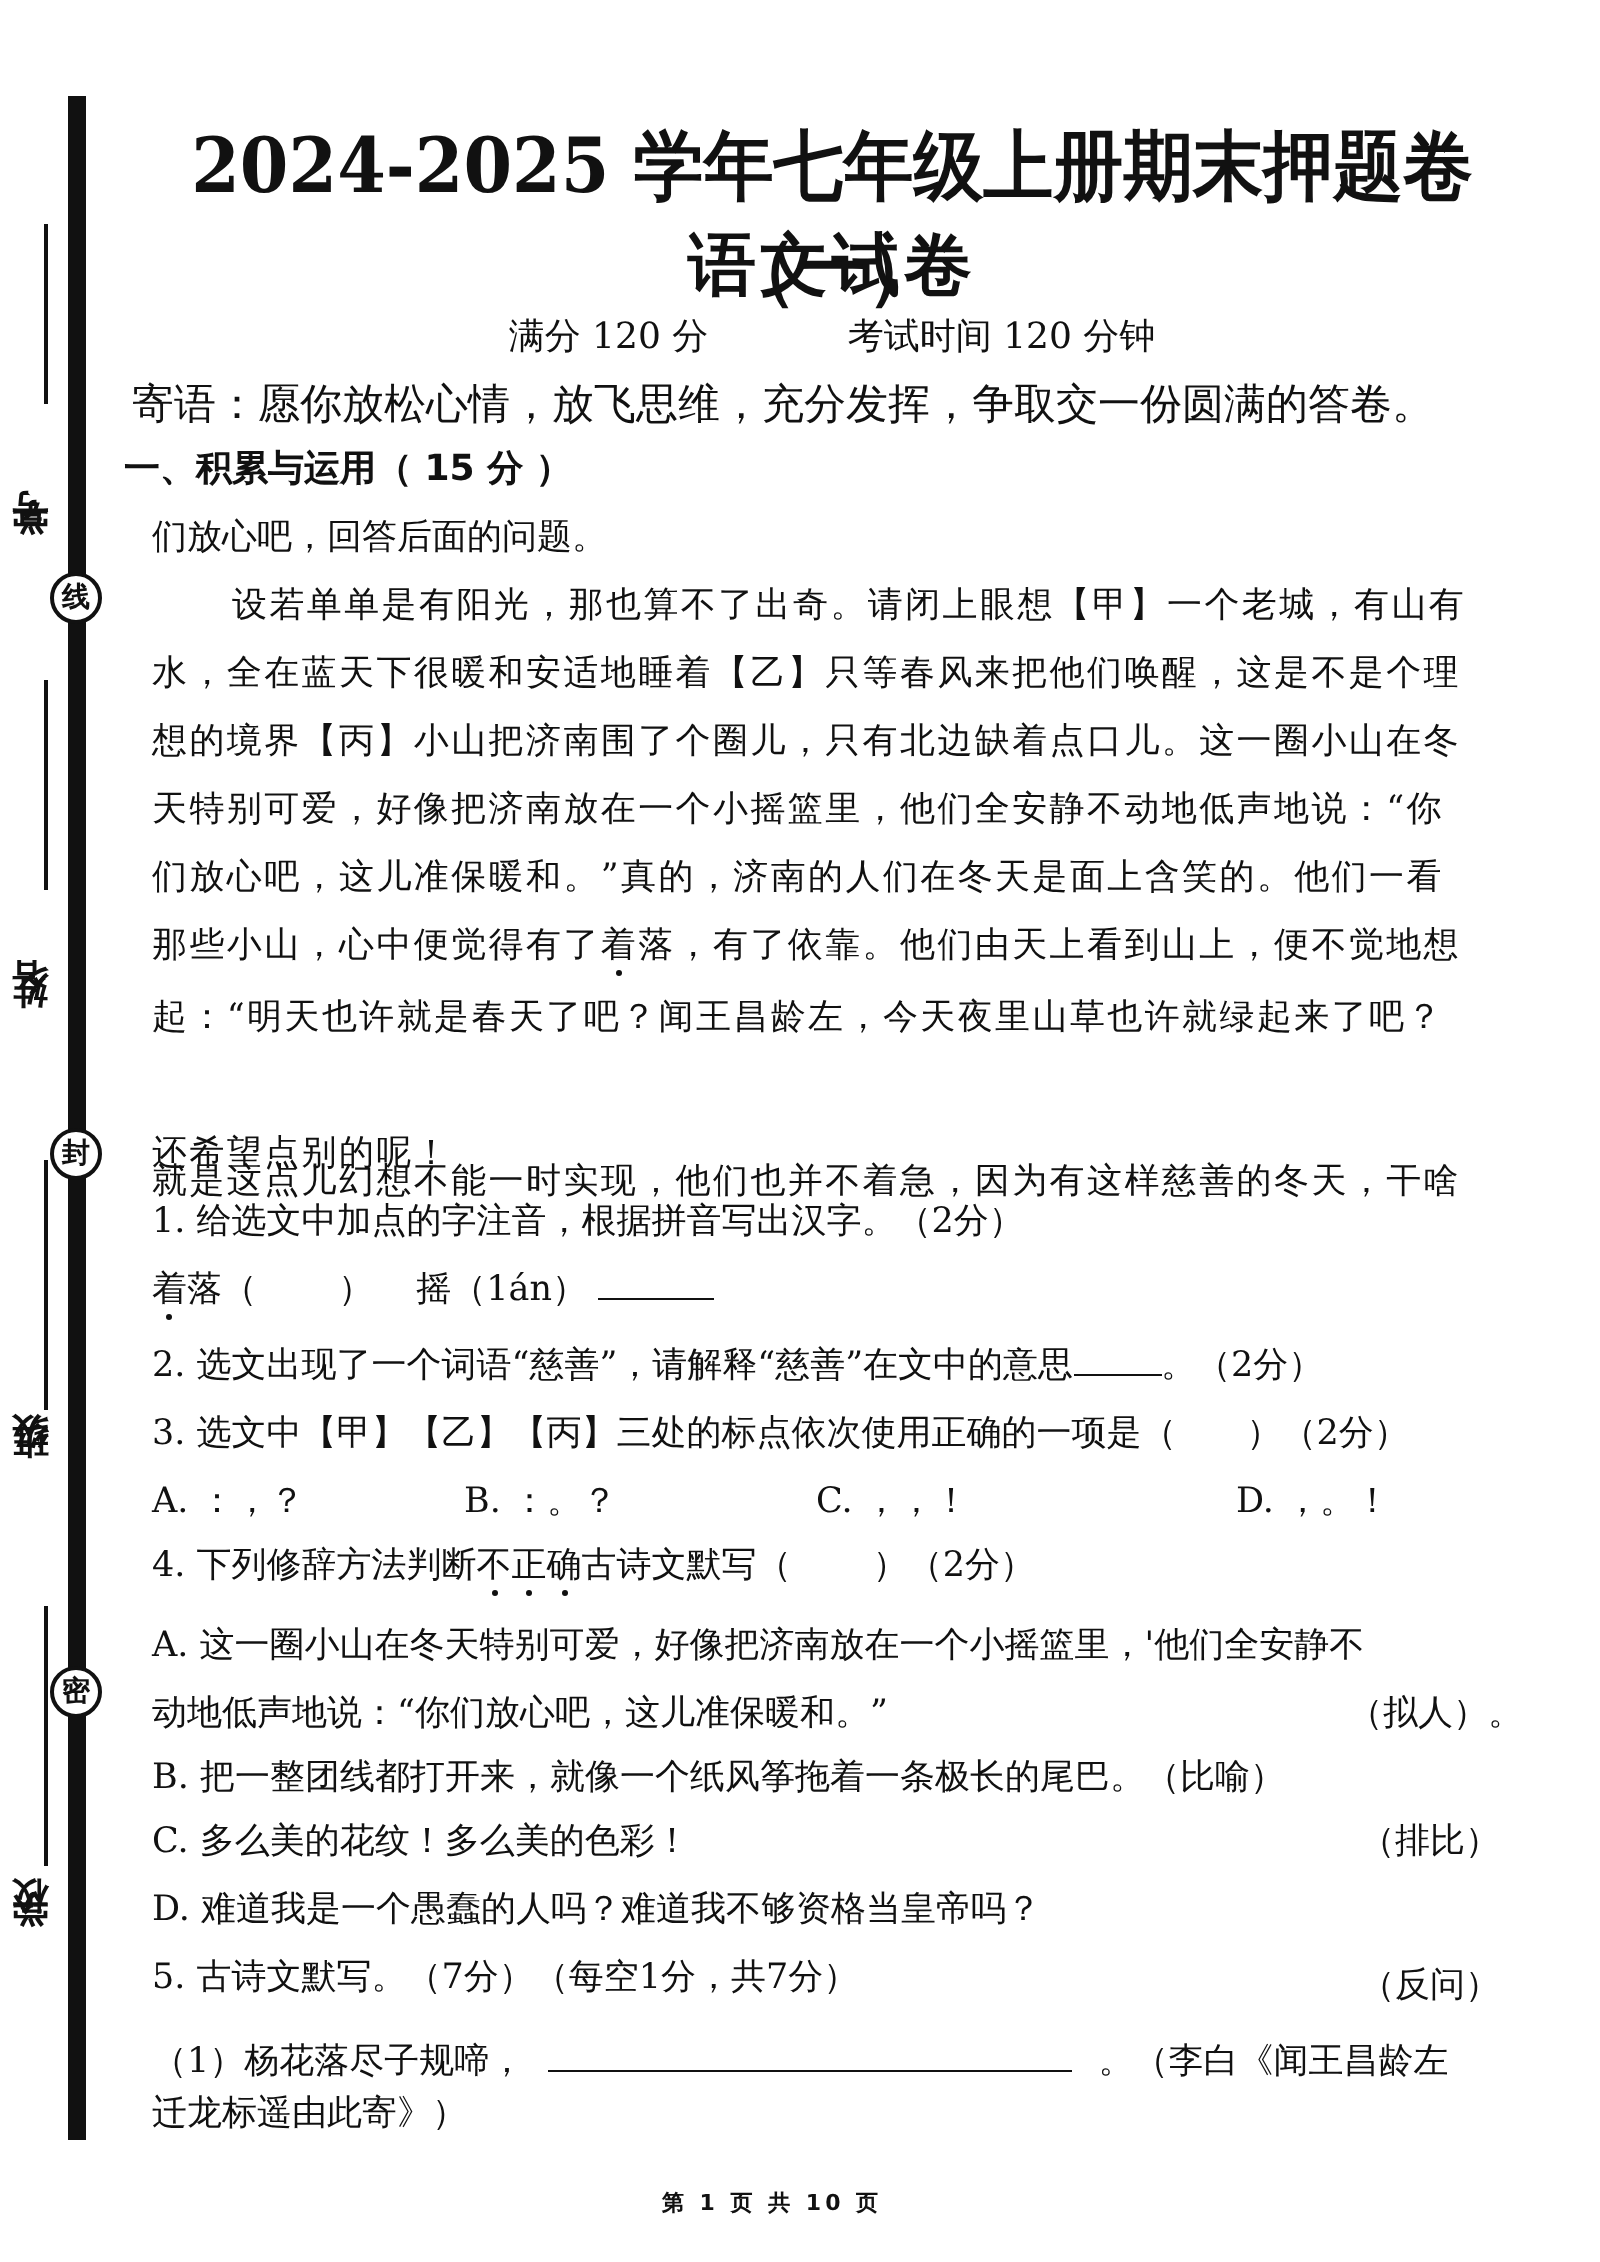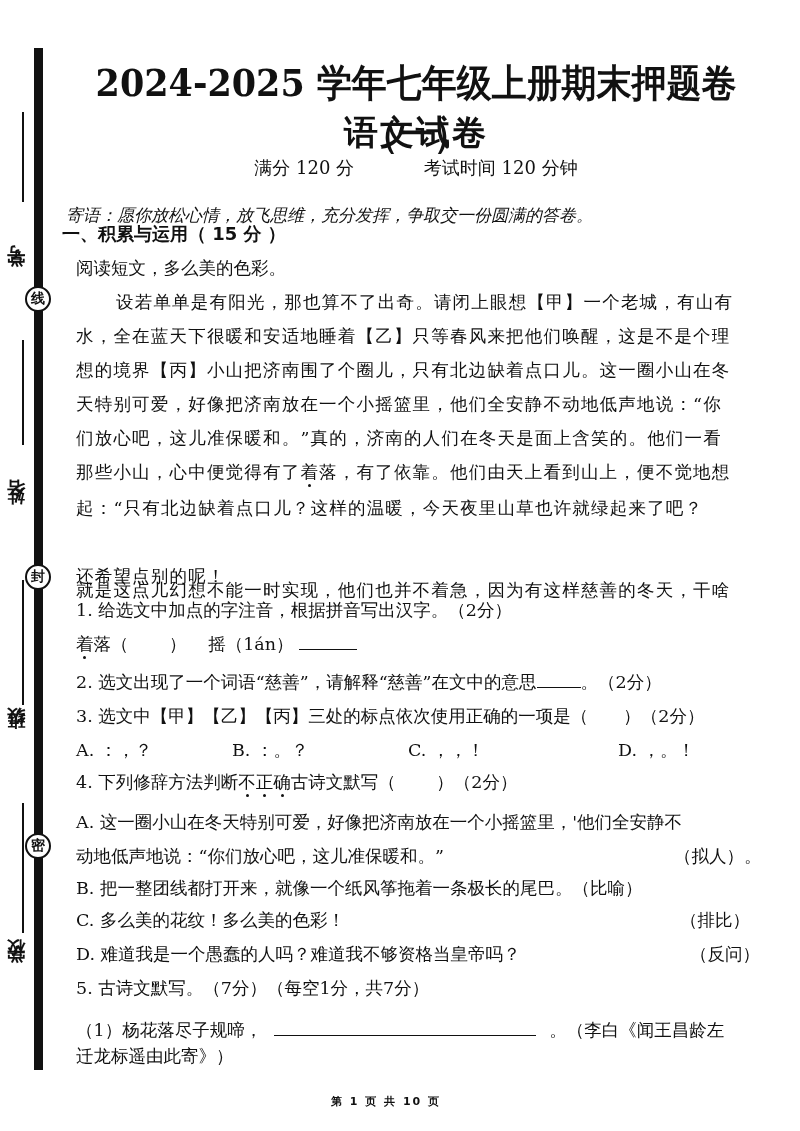--- a/index.html
+++ b/index.html
@@ -81,34 +81,34 @@
 <div class="side-label" style="top:948px;height:50px;">学校</div>
 
 <div class="page">
   <div class="title">2024-2025 学年七年级上册期末押题卷（一）</div>
   <div class="subtitle">语文试卷</div>
   <div class="meta">
     <span>满分 120 分</span>
     <span>考试时间 120 分钟</span>
   </div>
 
-  <div class="line" style="top:204px;left:4px;font-size:17px;font-style:italic;">寄语：愿你放松心情，放飞思维，充分发挥，争取交一份圆满的答卷。</div>
+  <div class="line" style="top:188px;left:4px;font-size:21px;">寄语：愿你放松心情，放飞思维，充分发挥，争取交一份圆满的答卷。</div>
 
   <div class="line section-head" style="top:222px;left:0px;">一、积累与运用（ 15 分 ）</div>
-  <div class="line" style="top:256px;left:14px;">阅读短文，多么美的色彩。</div>
+  <div class="line" style="top:256px;left:14px;">们放心吧，回答后面的问题。</div>
 
   <div class="line para" style="top:290px;left:54px;">设若单单是有阳光，那也算不了出奇。请闭上眼想【甲】一个老城，有山有</div>
   <div class="line para" style="top:324px;left:14px;">水，全在蓝天下很暖和安适地睡着【乙】只等春风来把他们唤醒，这是不是个理</div>
   <div class="line para" style="top:358px;left:14px;">想的境界【丙】小山把济南围了个圈儿，只有北边缺着点口儿。这一圈小山在冬</div>
   <div class="line para" style="top:392px;left:14px;">天特别可爱，好像把济南放在一个小摇篮里，他们全安静不动地低声地说：“你</div>
   <div class="line para" style="top:426px;left:14px;">们放心吧，这儿准保暖和。”真的，济南的人们在冬天是面上含笑的。他们一看</div>
   <div class="line para" style="top:460px;left:14px;">
     <span>那些小山，心中便觉得有了</span><span class="emdot">着</span><span>落，有了依靠。他们由天上看到山上，便不觉地想</span>
   </div>
-  <div class="line para" style="top:496px;left:14px;">起：“只有北边缺着点口儿？这样的温暖，今天夜里山草也许就绿起来了吧？</div>
+  <div class="line para" style="top:496px;left:14px;">起：“明天也许就是春天了吧？闻王昌龄左，今天夜里山草也许就绿起来了吧？</div>
   <div class="line para" style="top:530px;left:14px;margin-top:48px;">就是这点儿幻想不能一时实现，他们也并不着急，因为有这样慈善的冬天，干啥</div>
   <div class="line para" style="top:564px;left:14px;">还希望点别的呢！</div>
 
   <div class="line" style="top:598px;left:14px;">1. 给选文中加点的字注音，根据拼音写出汉字。（2分）</div>
   <div class="line" style="top:632px;left:14px;">
     <span class="emdot">着</span><span>落（　　 ）</span>
     <span style="margin-left:16px;">摇（1án）</span>
     <span class="blank" style="width:58px;"></span>
   </div>
 
@@ -125,21 +125,21 @@
   <div class="line" style="top:770px;left:14px;">
     <span>4. 下列修辞方法判断</span><span class="emdot">不</span><span class="emdot">正</span><span class="emdot">确</span><span>古诗文默写（　　 ）（2分）</span>
   </div>
   <div class="line" style="top:810px;left:14px;">A. 这一圈小山在冬天特别可爱，好像把济南放在一个小摇篮里，'他们全安静不</div>
   <div class="line" style="top:844px;left:14px;">动地低声地说：“你们放心吧，这儿准保暖和。”</div>
   <div class="line" style="top:844px;left:612px;">（拟人）。</div>
   <div class="line" style="top:876px;left:14px;">B. 把一整团线都打开来，就像一个纸风筝拖着一条极长的尾巴。（比喻）</div>
   <div class="line" style="top:908px;left:14px;">C. 多么美的花纹！多么美的色彩！</div>
   <div class="line" style="top:908px;left:618px;">（排比）</div>
   <div class="line" style="top:942px;left:14px;">D. 难道我是一个愚蠢的人吗？难道我不够资格当皇帝吗？</div>
-  <div class="line" style="top:942px;left:618px;margin-left:10px;">（反问）</div>
+  <div class="line" style="top:980px;left:618px;">（反问）</div>
 
   <div class="line" style="top:976px;left:14px;">5. 古诗文默写。（7分）（每空1分，共7分）</div>
   <div class="line" style="top:1018px;left:14px;">
     <span>（1）杨花落尽子规啼，</span>
     <span class="blank" style="width:262px;margin-left:6px;"></span>
     <span style="margin-left:8px;">。（李白《闻王昌龄左</span>
   </div>
   <div class="line" style="top:1044px;left:14px;text-align:right;">迁龙标遥由此寄》）</div>
 </div>
 

